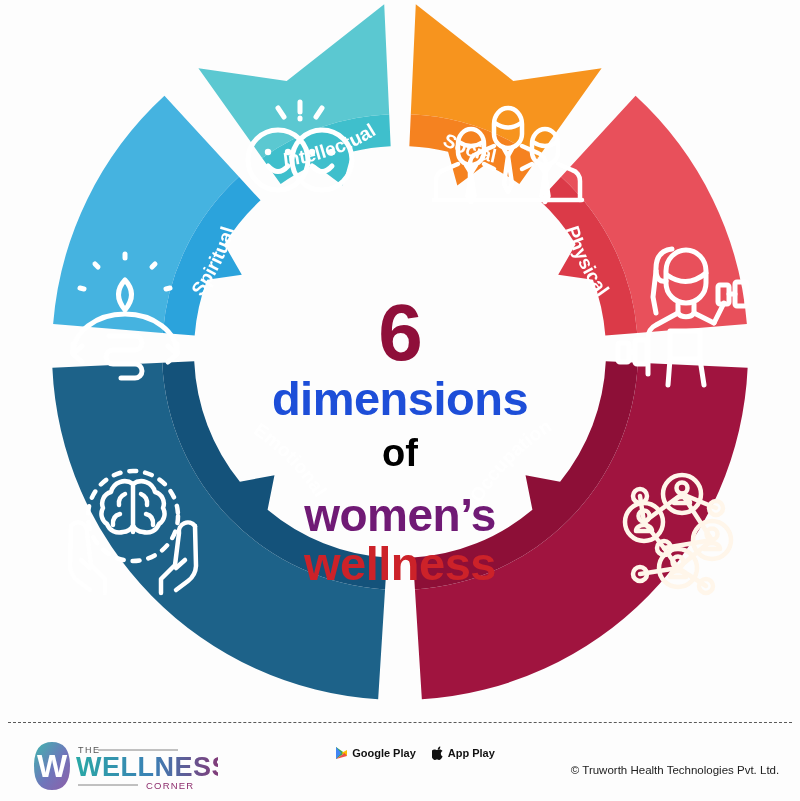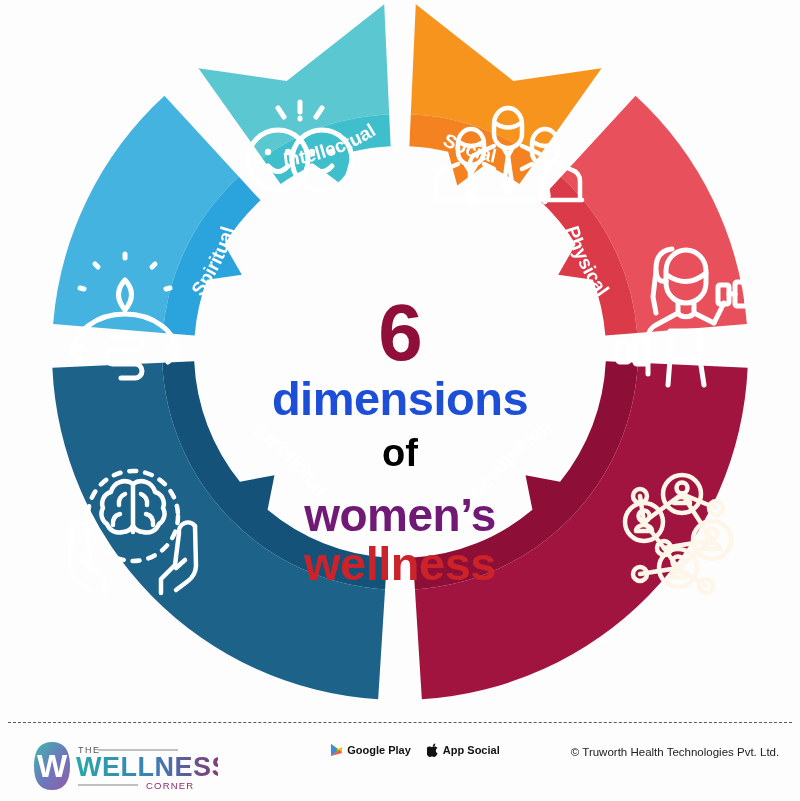--- a/index.html
+++ b/index.html
@@ -50,29 +50,29 @@
 
   footer {
     position:absolute; left:0; top:730px; width:800px; height:71px;
     display:flex; align-items:center;
   }
   .f-logo { position:absolute; left:18px; top:8px; width:200px; height:56px; }
   .f-center {
     position:absolute; left:300px; top:10px; width:230px;
     text-align:center;
   }
-  .badges { display:flex; align-items:center; justify-content:center; gap:16px; height:20px; }
+  .badges { display:flex; align-items:flex-end; justify-content:center; gap:16px; height:20px; }
   .badge { display:flex; align-items:center; gap:4px; }
   .badge-txt { font-size:11px; font-weight:bold; color:#111; font-family:"Liberation Sans", sans-serif; }
   .site {
     margin-top:5px; font-size:14px; color:#111;
     font-family:"Liberation Sans", sans-serif; letter-spacing:-0.2px;
   }
   .f-copy {
-    position:absolute; left:560px; top:16px; width:230px;
+    position:absolute; left:560px; top:34px; width:230px;
     font-size:11.5px; color:#222; text-align:center;
     font-family:"Liberation Sans", sans-serif;
   }
 </style>
 </head>
 <body>
 
 <div id="stage">
 
   <div class="wheel-wrap">
@@ -290,20 +290,20 @@
             <path d="M6.3 7 L12 4 L12 10 Z" fill="#fbbc04"></path>
             <path d="M1 13 L9.5 7 L12 10 Z" fill="#ea4335" opacity="0.9"></path>
           </svg>
           <span class="badge-txt">Google Play</span>
         </div>
         <div class="badge">
           <svg width="12" height="14" viewBox="0 0 12 14">
             <path d="M8.2 0.6 c-.7.1-1.5.5-1.9 1.1 -.4.5-.7 1.3-.6 2 .8 0 1.6-.4 2-1 .4-.5.7-1.3.5-2.1z" fill="#111"></path>
             <path d="M10.6 10.2c-.3.8-.5 1.1-.9 1.8 -.6.9-1.4 2-2.4 2 -.9 0-1.1-.6-2.3-.6 -1.2 0-1.5.6-2.3.6 -1 0-1.8-1-2.4-1.9 -1.6-2.5-1.8-5.5-.8-7 .7-1.1 1.8-1.7 2.9-1.7 1.1 0 1.8.6 2.7.6 .9 0 1.4-.6 2.7-.6 1 0 2 .5 2.7 1.5 -2.4 1.3-2 4.7.1 5.3z" fill="#111"></path>
           </svg>
-          <span class="badge-txt">App Social</span>
+          <span class="badge-txt">App Play</span>
         </div>
       </div>
     </div>
 
     <div class="f-copy">© Truworth Health Technologies Pvt. Ltd.</div>
   </footer>
 </div>
 
 </body></html>

